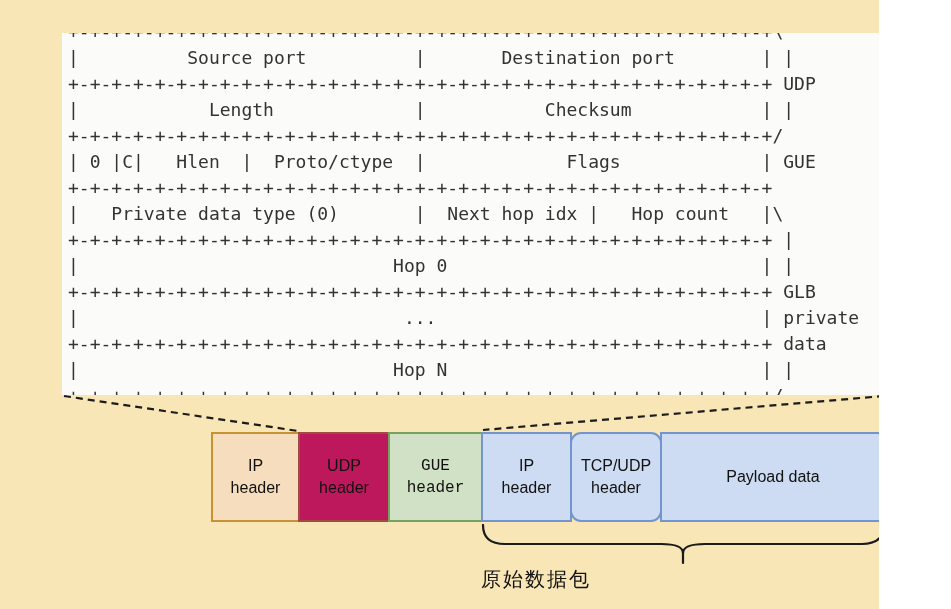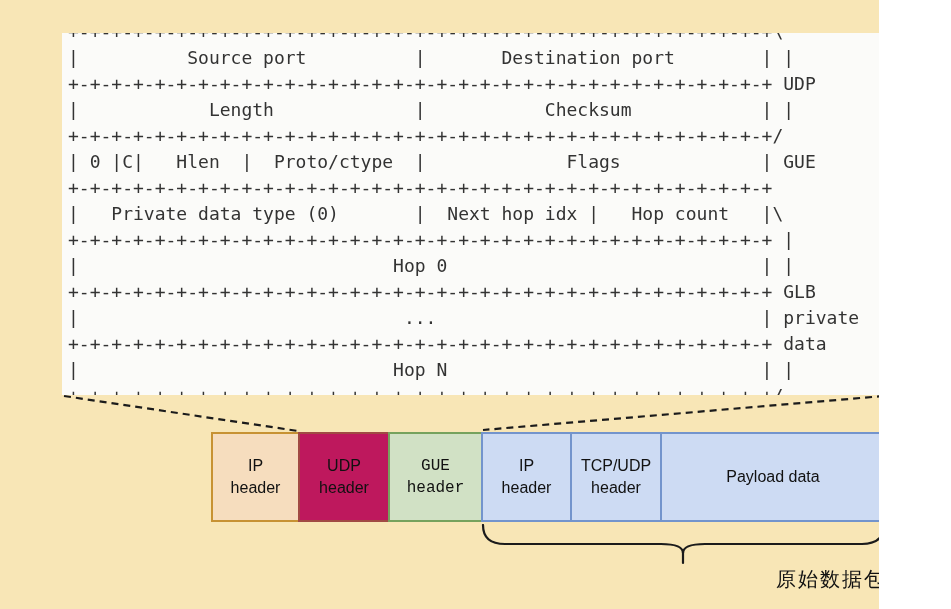--- a/index.html
+++ b/index.html
@@ -21,21 +21,21 @@
   .overlay-svg { position:absolute; left:0; top:0; width:951px; height:609px; pointer-events:none; }
   .pkt-block {
     position:absolute; top:432px; height:90px; box-sizing:border-box;
     border:2px solid #000; display:flex; flex-direction:column;
     align-items:center; justify-content:center;
     font-size:16px; line-height:22px; color:#111; text-align:center;
   }
   .brace-svg { position:absolute; left:481px; top:524px; width:405px; height:42px; }
   .brace-label {
     position:absolute; left:481px; top:566px; width:405px;
-    text-align:right; font-size:20px; letter-spacing:2px; color:#111;
+    text-align:left; font-size:20px; letter-spacing:2px; color:#111;
   }
 </style>
 </head>
 <body>
 
 <div class="stage" style="background: rgb(248, 230, 182);">
 
   <div class="ascii-panel" style="background: rgb(251, 251, 249);">
     <pre class="ascii-pre" style="color: rgb(51, 51, 51);">+-+-+-+-+-+-+-+-+-+-+-+-+-+-+-+-+-+-+-+-+-+-+-+-+-+-+-+-+-+-+-+-+\
 |          Source port          |       Destination port        | |
@@ -73,21 +73,21 @@
     <div class="pkt-block" style="left: 388px; width: 95px; background: rgb(209, 225, 197); border-color: rgb(118, 162, 93); font-family: Liberation Mono, monospace;">
       <div>GUE</div>
       <div>header</div>
     </div>
 
     <div class="pkt-block" style="left: 481px; width: 91px; background: rgb(205, 219, 243); border-color: rgb(115, 148, 204);">
       <div>IP</div>
       <div>header</div>
     </div>
 
-    <div class="pkt-block" style="left: 570px; width: 92px; background: rgb(205, 219, 243); border-color: rgb(115, 148, 204);">
+    <div class="pkt-block" style="left: 570px; width: 92px; background: rgb(205, 219, 243); border-color: rgb(115, 148, 204); border-radius: 11px;">
       <div>TCP/UDP</div>
       <div>header</div>
     </div>
 
     <div class="pkt-block" style="left: 660px; width: 226px; background: rgb(205, 219, 243); border-color: rgb(115, 148, 204); text-align: right;">
       <div>Payload data</div>
 
     </div>
   </div>
 

